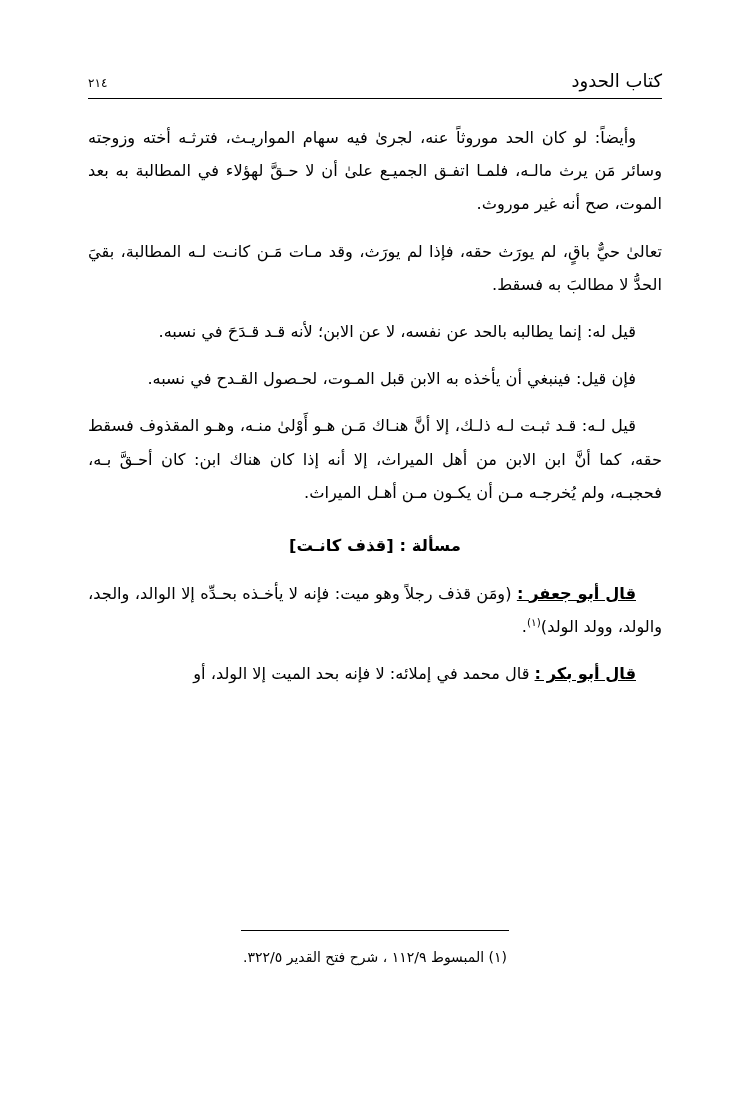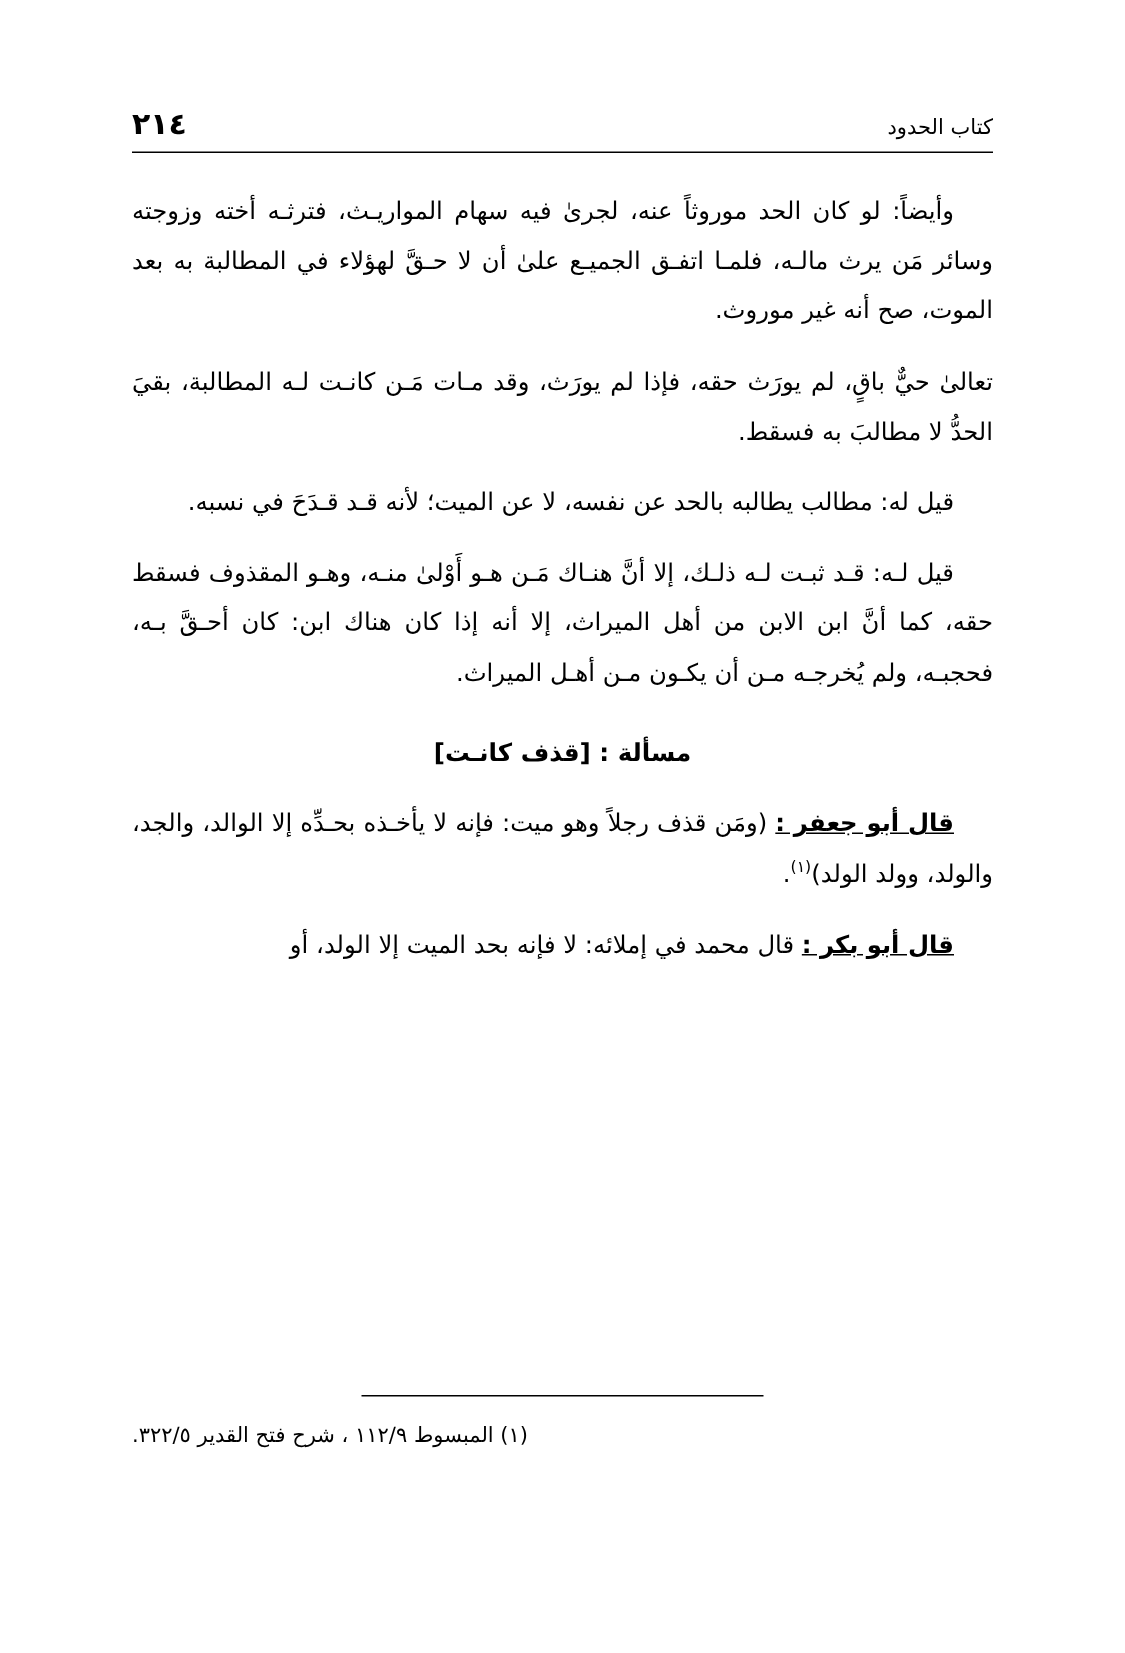--- a/index.html
+++ b/index.html
@@ -27,26 +27,26 @@
   .header {
     display: flex;
     align-items: baseline;
     justify-content: space-between;
     direction: rtl;
     font-size: 15.5px;
     padding-bottom: 7px;
     border-bottom: 1.1px solid #000;
   }
   .header-title {
-    font-size: 14px;
+    font-size: 18px;
     letter-spacing: 0;
   }
   .header-page {
-    font-size: 20px;
-    font-weight: 700;
+    font-size: 12px;
+    font-weight: 400;
   }
   
   .body {
     margin-top: 22px;
     direction: rtl;
     text-align: justify;
     text-justify: inter-word;
     font-size: 16.2px;
     line-height: 2.05;
   }
@@ -81,41 +81,42 @@
     direction: rtl;
   }
   .footnote-rule {
     width: 268px;
     height: 1.1px;
     background: #000;
     margin: 0 auto 14px auto;
   }
   .footnote {
     font-size: 14px;
-    text-align: left;
+    text-align: center;
     line-height: 1.8;
   }
 </style>
 </head>
 <body>
 
 <div class="page">
 
   <div class="content">
 
     <div class="header">
       <span class="header-title">كتاب الحدود</span>
       <span class="header-page">٢١٤</span>
     </div>
 
     <div class="body">
 
       <p class="para indent">وأيضاً: لو كان الحد موروثاً عنه، لجرىٰ فيه سهام المواريـث، فترثـه أخته وزوجته وسائر مَن يرث مالـه، فلمـا اتفـق الجميـع علىٰ أن لا حـقَّ لهؤلاء في المطالبة به بعد الموت، صح أنه غير موروث.</p>
       <p class="para">تعالىٰ حيٌّ باقٍ، لم يورَث حقه، فإذا لم يورَث، وقد مـات مَـن كانـت لـه المطالبة، بقيَ الحدُّ لا مطالبَ به فسقط.</p>
-      <p class="para indent">قيل له: مطالب يطالبه بالحد عن نفسه، لا عن الميت؛ لأنه قـد قـدَحَ في نسبه.</p>
+      <p class="para indent">قيل له: إنما يطالبه بالحد عن نفسه، لا عن الابن؛ لأنه قـد قـدَحَ في نسبه.</p>
+      <p class="para indent">فإن قيل: فينبغي أن يأخذه به الابن قبل المـوت، لحـصول القـدح في نسبه.</p>
       <p class="para indent">قيل لـه: قـد ثبـت لـه ذلـك، إلا أنَّ هنـاك مَـن هـو أَوْلىٰ منـه، وهـو المقذوف فسقط حقه، كما أنَّ ابن الابن من أهل الميراث، إلا أنه إذا كان هناك ابن: كان أحـقَّ بـه، فحجبـه، ولم يُخرجـه مـن أن يكـون مـن أهـل الميراث.</p>
 
       <div class="section-head">مسألة : [قذف كانـت]</div>
 
       <p class="para indent">
         <span class="bold">قال أبو جعفر :</span>
         <span>(ومَن قذف رجلاً وهو ميت: فإنه لا يأخـذه بحـدِّه إلا الوالد، والجد، والولد، وولد الولد)</span><span class="sup">(١)</span><span>.</span>
       </p>
 
       <p class="para indent">

